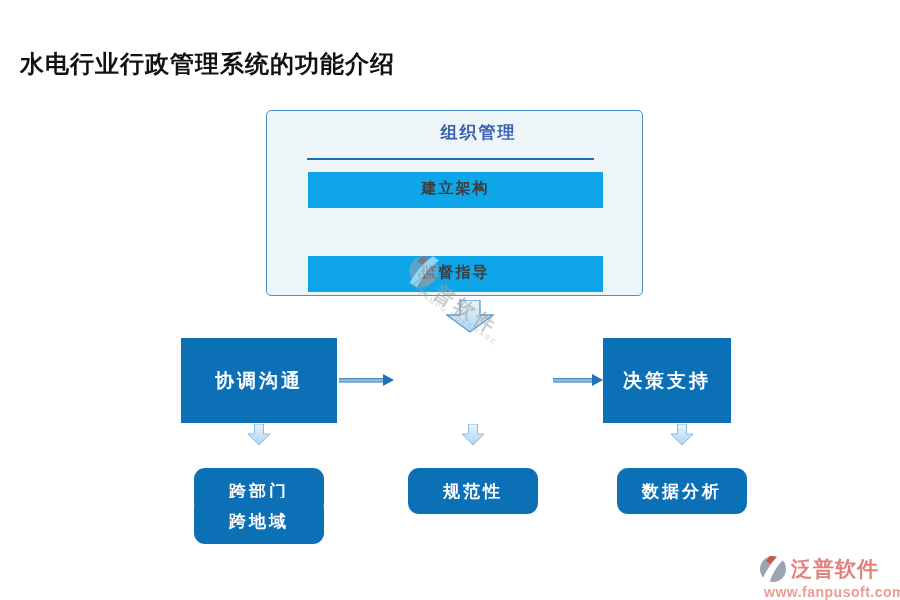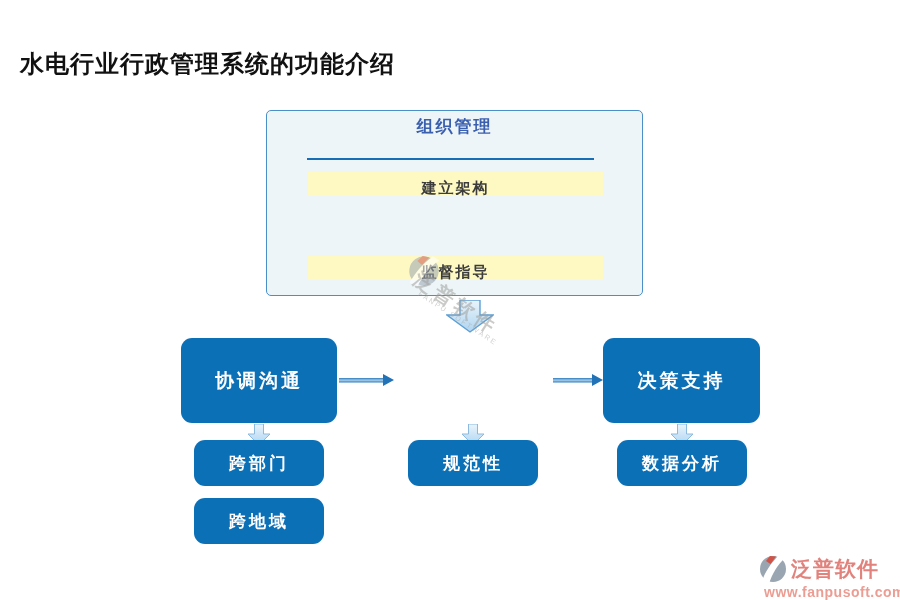--- a/index.html
+++ b/index.html
@@ -12,29 +12,29 @@
     text-align:left;font-family:"Liberation Serif",serif;
     font-size:24px;font-weight:bold;color:#111;letter-spacing:1px;
   }
   
   .panel{
     position:absolute;left:266px;top:110px;width:377px;height:186px;
     background:#edf5f9;border:1px solid #4a8fc7;border-radius:5px;
     box-sizing:border-box;
   }
   .panel-header{
-    position:absolute;left:0;top:4px;width:100%;text-align:center;
+    position:absolute;left:0;top:10px;width:100%;text-align:center;
     font-family:"Liberation Serif",serif;font-size:17px;font-weight:bold;
-    color:#3a5fae;letter-spacing:2px;
+    color:#3a5fae;letter-spacing:2px;padding-left:24px;
   }
   .panel-rule{
     position:absolute;left:40px;top:47px;width:287px;height:2px;background:#176db6;
   }
   .panel-row{
-    position:absolute;left:41px;width:295px;height:24px;background:#fef9c3;
+    position:absolute;left:41px;width:295px;height:36px;background:#0ea5e9;
     text-align:center;line-height:32px;font-size:15px;font-weight:600;
     color:#3c3c3c;letter-spacing:2px;
   }
   .row-0{top:61px}.row-1{top:103px}.row-2{top:145px}
   
   .watermark{
     position:absolute;left:405px;top:250px;width:120px;height:70px;
     pointer-events:none;z-index:6;
   }
   .wm-logo{position:absolute;left:2px;top:4px;opacity:.55;transform:rotate(8deg);}
@@ -50,33 +50,33 @@
   
   .big-arrow{position:absolute;left:446px;top:300px;}
   .h-arrow-1{position:absolute;left:339px;top:372px;}
   .h-arrow-2{position:absolute;left:553px;top:372px;}
   .s-arrow{position:absolute;top:424px;}
   .sa-0{left:247px}.sa-1{left:461px}.sa-2{left:670px}
   
   .main-box{
     position:absolute;top:338px;height:85px;width:156px;background:#0c70b7;
     color:#ffffff;display:flex;align-items:center;justify-content:center;
-    font-size:19px;font-weight:bold;letter-spacing:3px;border-radius:11px;
+    font-size:19px;font-weight:bold;letter-spacing:3px;border-radius:0;
     font-family:"Liberation Serif",serif;
   }
-  .mb-0{left:181px}.mb-1{left:395px}.mb-2{left:603px;width:157px}
+  .mb-0{left:181px}.mb-1{left:395px}.mb-2{left:603px;width:128px}
   
   .sub-box{
     position:absolute;width:130px;height:46px;background:#0c70b7;border-radius:11px;
     color:#ffffff;display:flex;align-items:center;justify-content:center;
     font-size:17px;font-weight:bold;letter-spacing:3px;
     font-family:"Liberation Serif",serif;
   }
   .sc-0{left:194px}.sc-1{left:408px}.sc-2{left:617px}
-  .sr-0{top:440px}.sr-1{top:498px}
+  .sr-0{top:468px}.sr-1{top:498px}
   
   .brand{position:absolute;left:758px;top:554px;width:138px;}
   .brand-row{display:flex;align-items:center;}
   .brand-icon{flex:0 0 auto;margin-right:3px;}
   .brand-name{
     font-family:"Liberation Serif",serif;font-size:21px;font-weight:bold;
     color:#e2827c;letter-spacing:1px;line-height:28px;white-space:nowrap;
   }
   .brand-url{
     font-size:14px;font-weight:bold;color:#ec9d93;letter-spacing:.5px;

